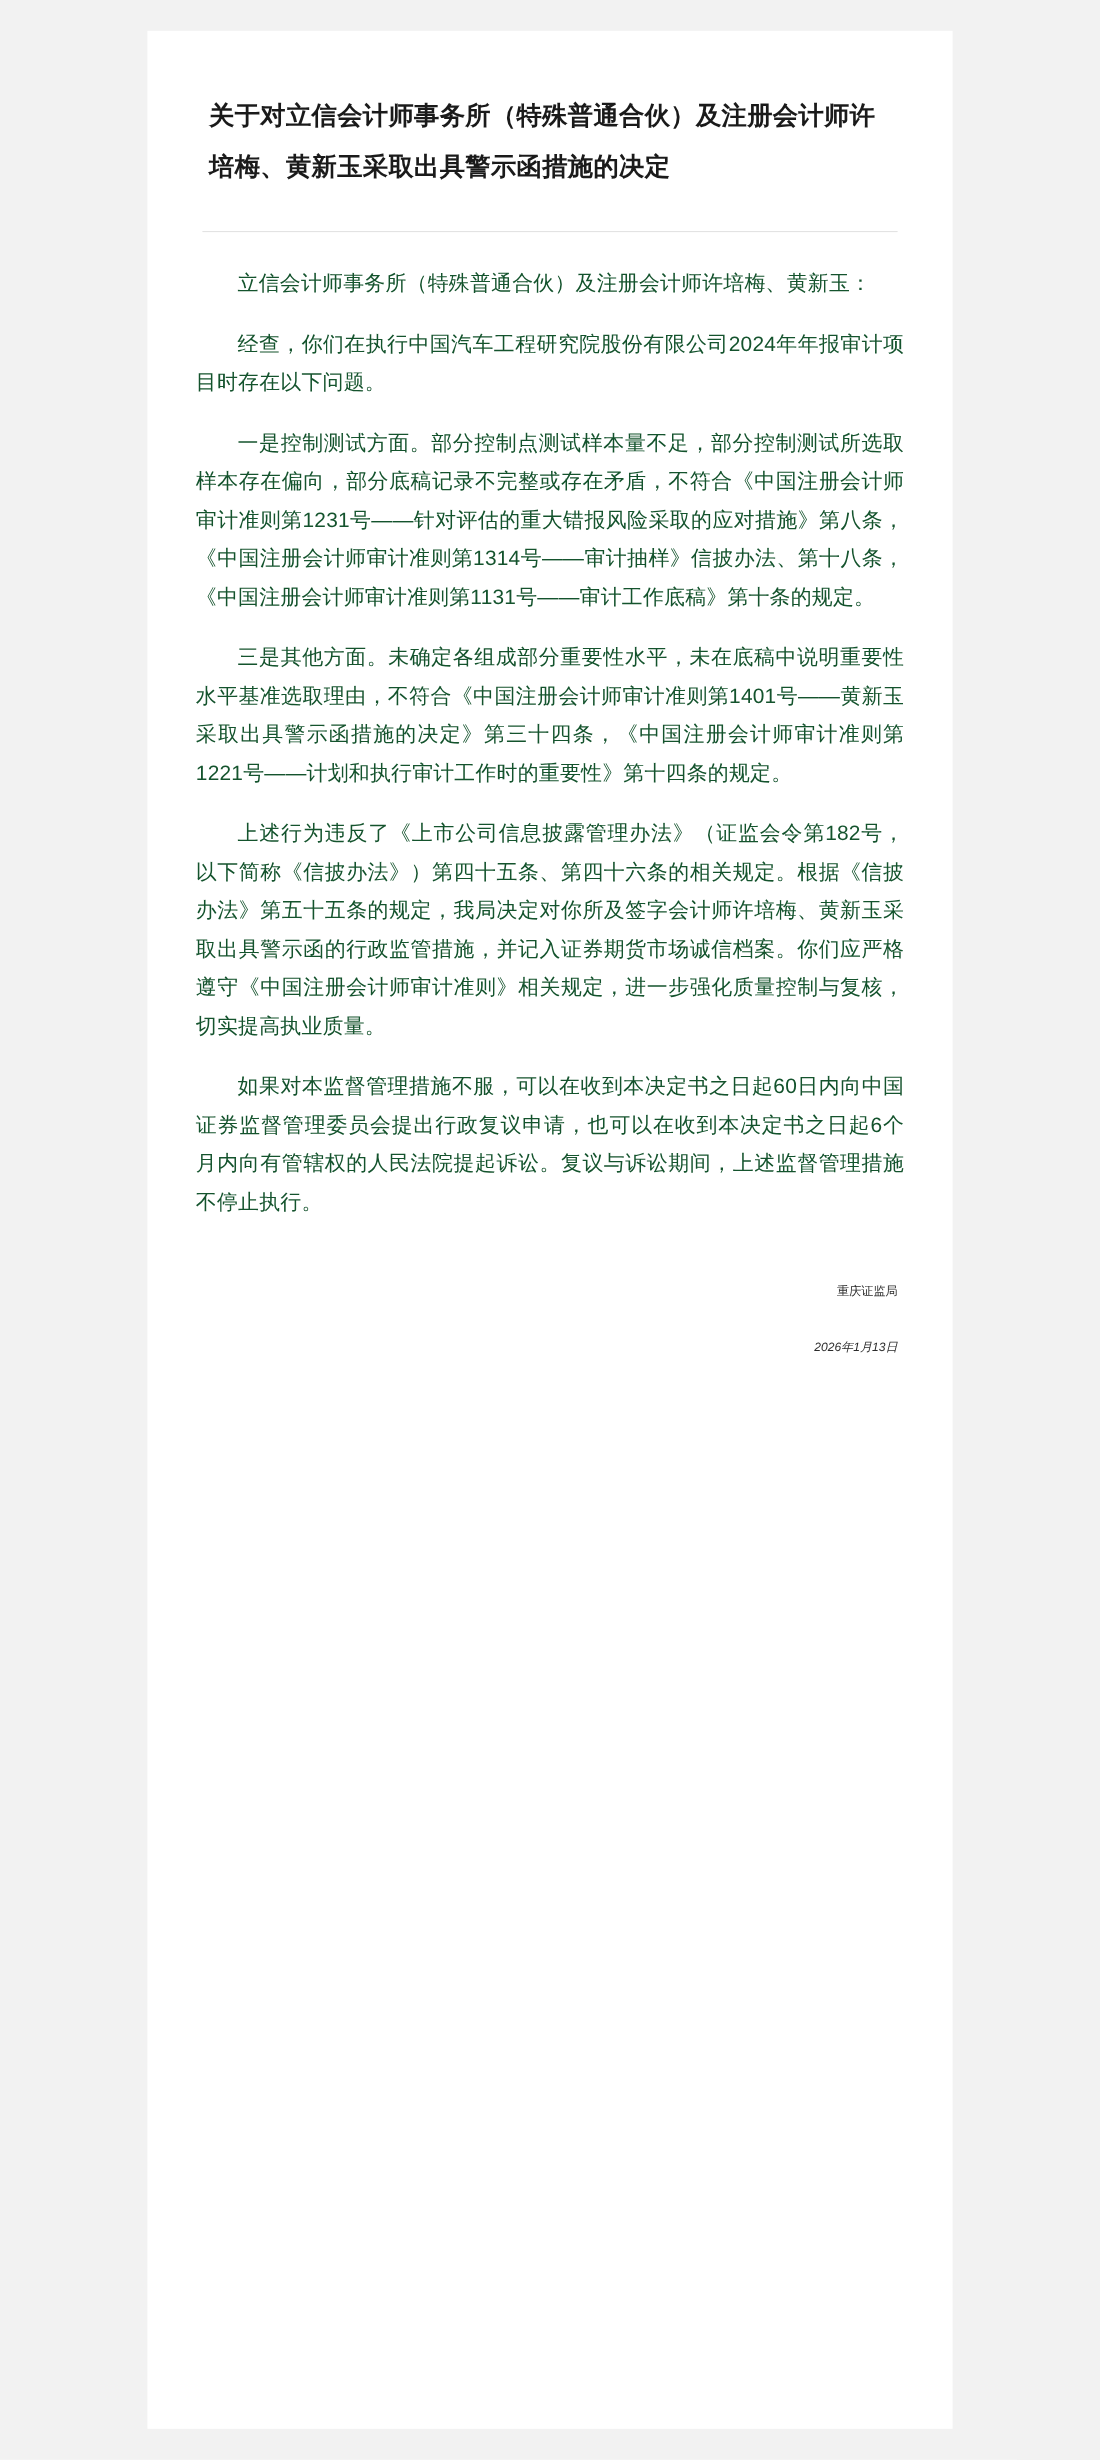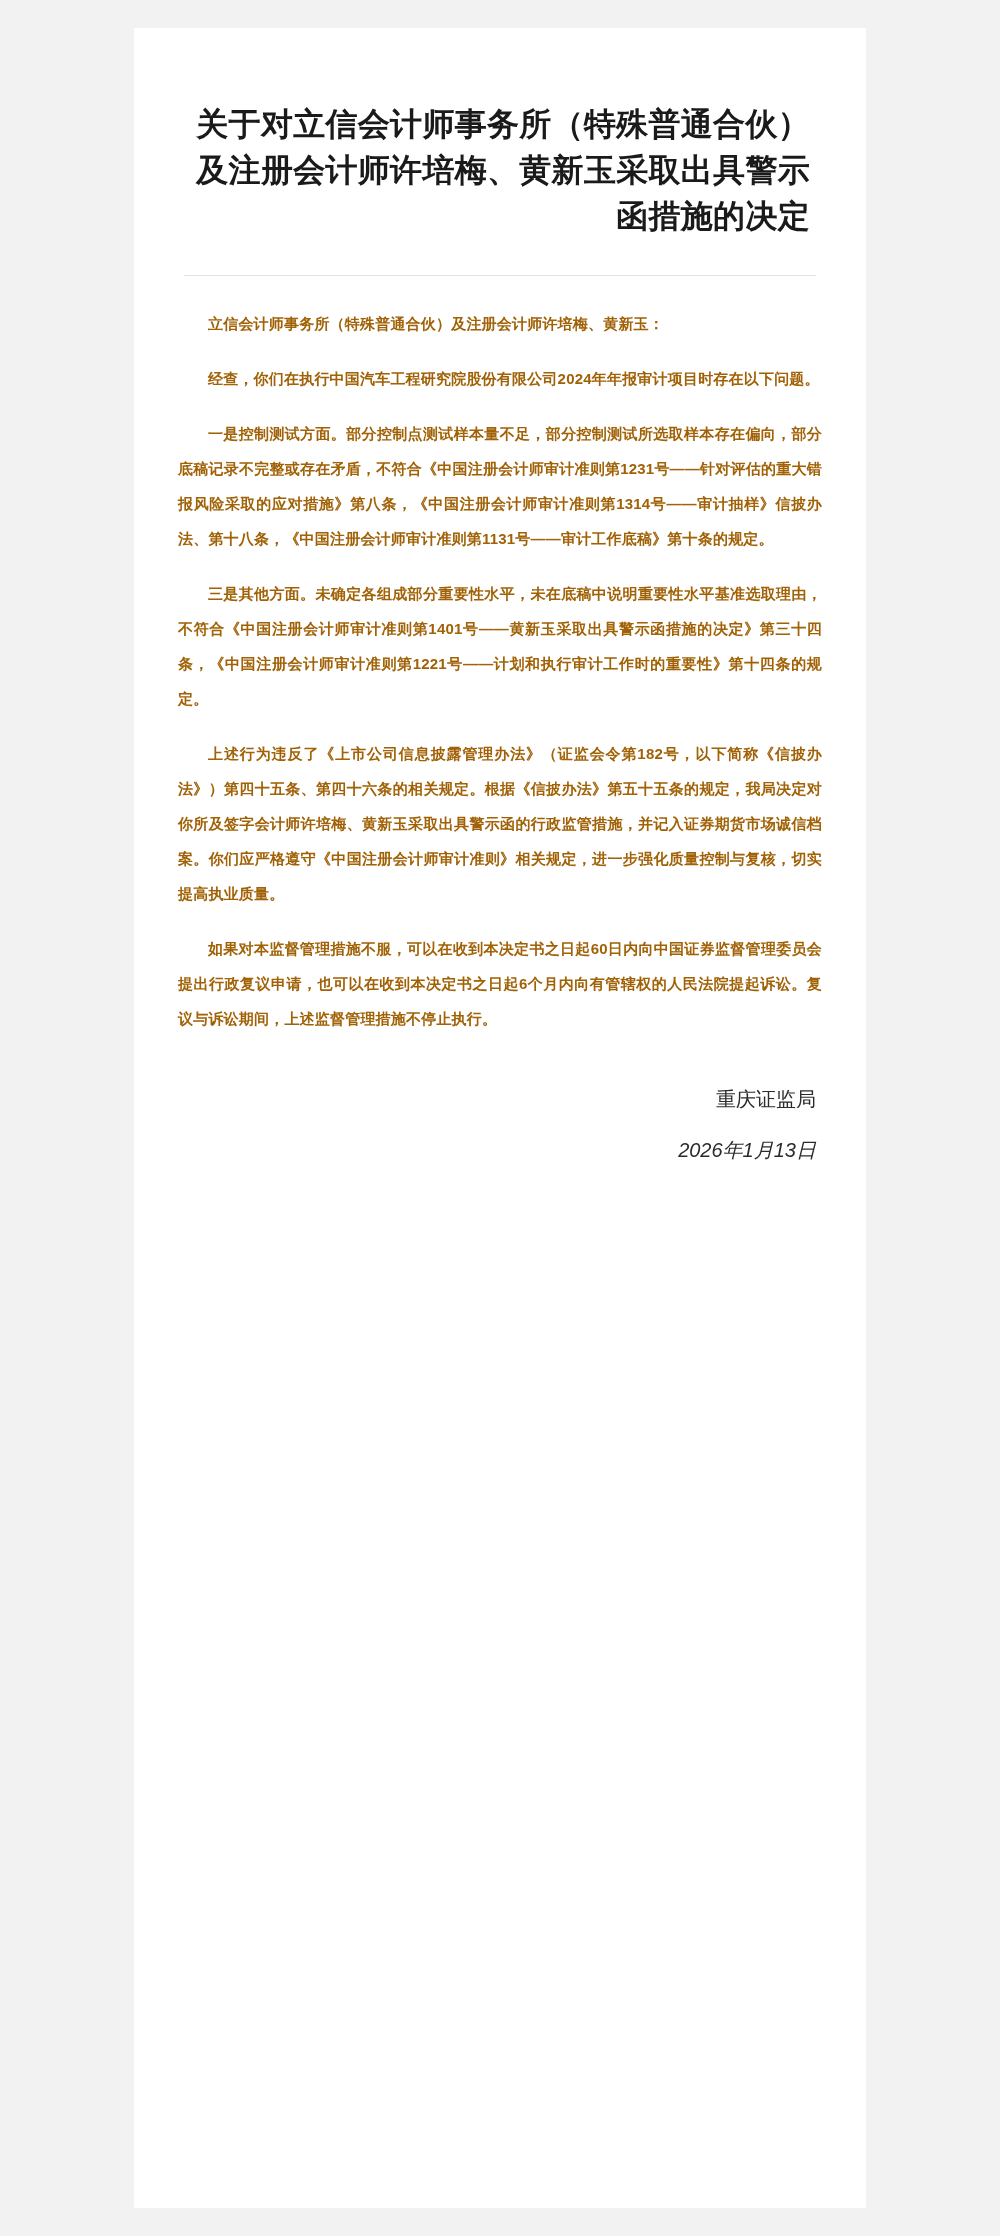--- a/index.html
+++ b/index.html
@@ -16,51 +16,50 @@
   }
   .page {
     background: #ffffff;
     width: 644px;
     margin-top: 28px;
     margin-bottom: 28px;
     padding: 54px 44px 60px 44px;
     box-sizing: content-box;
   }
   .doc-title {
-    font-size: 32px;
+    font-size: 23px;
     line-height: 46px;
     font-weight: bold;
     color: #1a1a1a;
-    text-align: right;
+    text-align: left;
     letter-spacing: 0.3px;
-    margin: 19px 12px 0 12px;
+    margin: 0 12px 0 12px;
   }
   .title-divider {
     border-top: 1px solid #e3e3e3;
     margin: 36px 6px 30px 6px;
     height: 0;
   }
   .body-text {
-    font-size: 15px;
+    font-size: 19px;
     line-height: 35px;
-    color: #a16207;
+    color: #14532d;
     letter-spacing: 0.2px;
     text-align: justify;
-    font-weight: bold;
   }
   .body-text p {
     margin: 0 0 20px 0;
     text-indent: 2em;
   }
   .body-text p.last {
     margin-bottom: 0;
   }
   .signature {
     margin-top: 46px;
-    font-size: 20px;
+    font-size: 11px;
     line-height: 35px;
     color: #2b2b2b;
     text-align: right;
     padding-right: 6px;
   }
   .signature .date {
     margin-top: 16px;
     font-style: italic;
   }
 </style>

